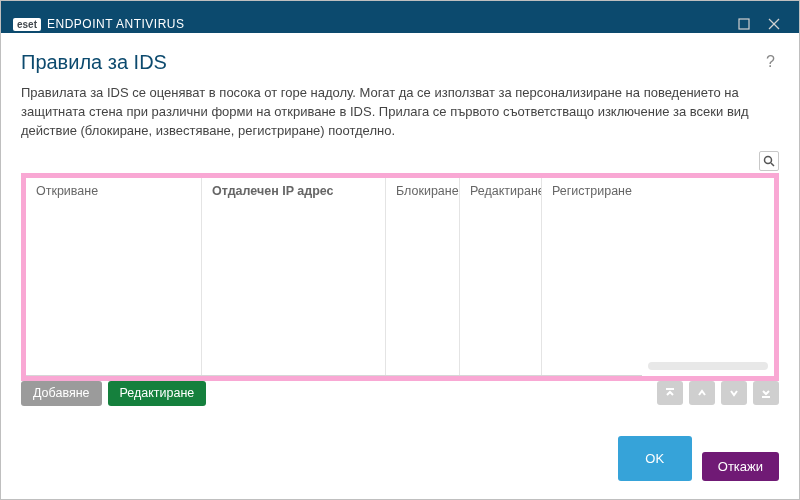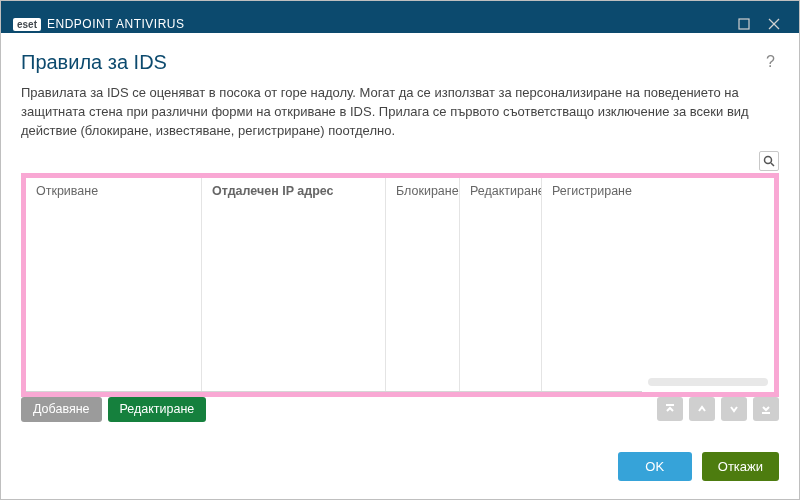--- a/index.html
+++ b/index.html
@@ -42,21 +42,21 @@
   .action-btn { padding: 4px 12px; font-size: 12.5px; color: #fff; border-radius: 3px; border: none; cursor: pointer; line-height: 1.4; }
   .action-btn.enabled { background: #9b9b9b; }
   .action-btn.disabled { background: #15803d; cursor: default; }
   .toolbar .spacer { flex: 1; }
   .nav-btn { width: 26px; height: 24px; background: #cfcfcf; border-radius: 3px; border: none; display: flex; align-items: center; justify-content: center; cursor: default; }
   .nav-btn svg { stroke: #fff; stroke-width: 2; fill: none; }
   
   .footer { display: flex; justify-content: flex-end; gap: 10px; padding: 14px 20px 18px 20px; }
   .footer-btn { min-width: 74px; padding: 7px 16px; font-size: 13px; border: none; border-radius: 3px; cursor: pointer; color: #fff; }
   .footer-btn.primary { background: #36a3d9; }
-  .footer-btn.secondary { background: #4d7c0f; }
+  .footer-btn.secondary { background: #701a75; margin-top: 16px; }
 </style>
 </head>
 <body>
 
 <div class="titlebar">
   <div class="brand">
     <span class="brand-logo">eset</span>
     <span class="brand-text">ENDPOINT ANTIVIRUS</span>
   </div>
   <div class="spacer"></div>

